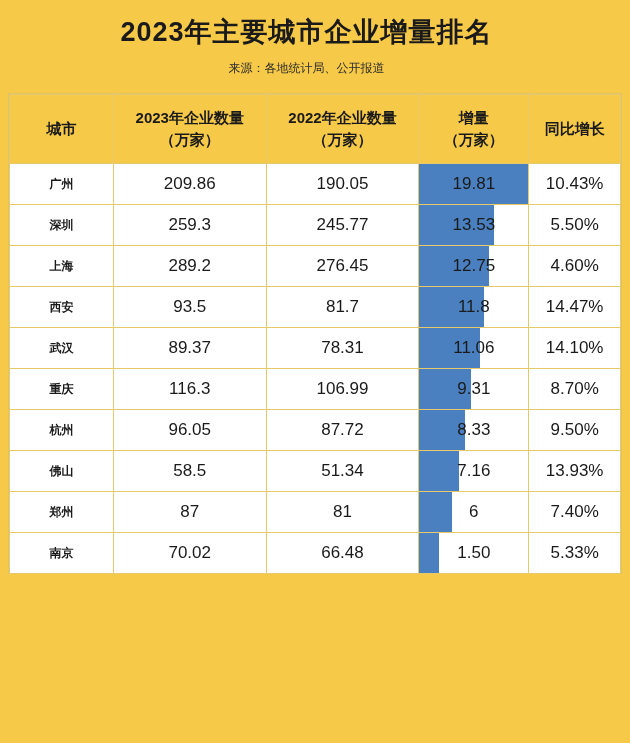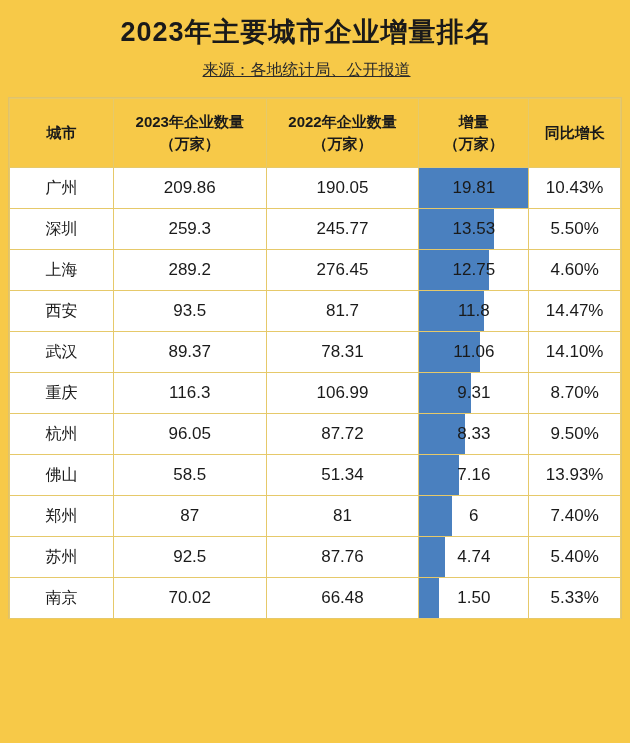--- a/index.html
+++ b/index.html
@@ -27,24 +27,23 @@
   }
   .title {
     font-size: 27px;
     font-weight: bold;
     color: #1a1a1a;
     letter-spacing: 1px;
     line-height: 1.2;
     margin: 0 0 12px 0;
   }
   .subtitle {
-    font-size: 16px;
+    font-size: 12px;
     color: #2b2b2b;
     margin: 0 0 6px 0;
-    text-decoration: underline;
   }
   .table-wrap {
     background: #6d28d9;
     margin: 0 8px;
     border: 1px solid #e0c26a;
     border-bottom: none;
   }
   table {
     border-collapse: collapse;
     width: 100%;
@@ -67,21 +66,22 @@
   thead th .l2 {
     display: block;
   }
   tbody td {
     font-size: 17px;
     height: 40px;
     padding: 0;
     background: #ffffff;
   }
   tbody td.city {
-    font-size: 16px;
+    font-size: 12px;
+    font-weight: bold;
   }
   td.delta {
     position: relative;
     padding: 0;
     overflow: hidden;
   }
   td.delta .bar {
     position: absolute;
     left: 0;
     top: 0;
@@ -229,30 +229,20 @@
             <td class="city">郑州</td>
             <td>87</td>
             <td>81</td>
             <td class="delta">
               <span class="bar" style="background: rgb(74, 128, 191); width: 30.2877%;"></span>
               <span class="val">6</span>
             </td>
             <td>7.40%</td>
           </tr>
           <tr>
-            <td class="city">苏州</td>
-            <td>92.5</td>
-            <td>87.76</td>
-            <td class="delta">
-              <span class="bar" style="background: rgb(74, 128, 191); width: 23.9273%;"></span>
-              <span class="val">4.74</span>
-            </td>
-            <td>5.40%</td>
-          </tr>
-          <tr>
             <td class="city">南京</td>
             <td>70.02</td>
             <td>66.48</td>
             <td class="delta">
               <span class="bar" style="background: rgb(74, 128, 191); width: 17.8698%;"></span>
               <span class="val">1.50</span>
             </td>
             <td>5.33%</td>
           </tr>
         </tbody>

